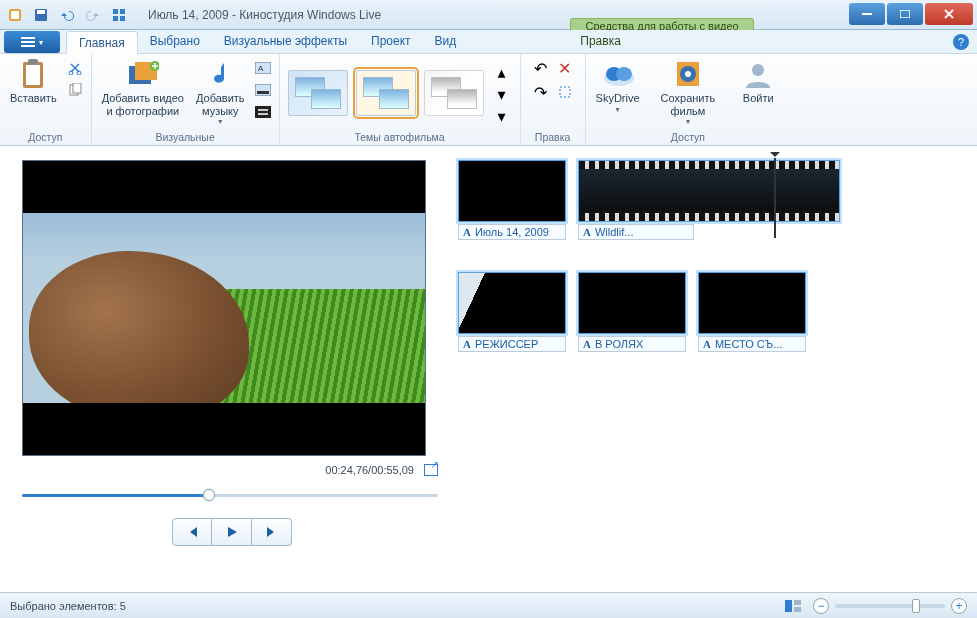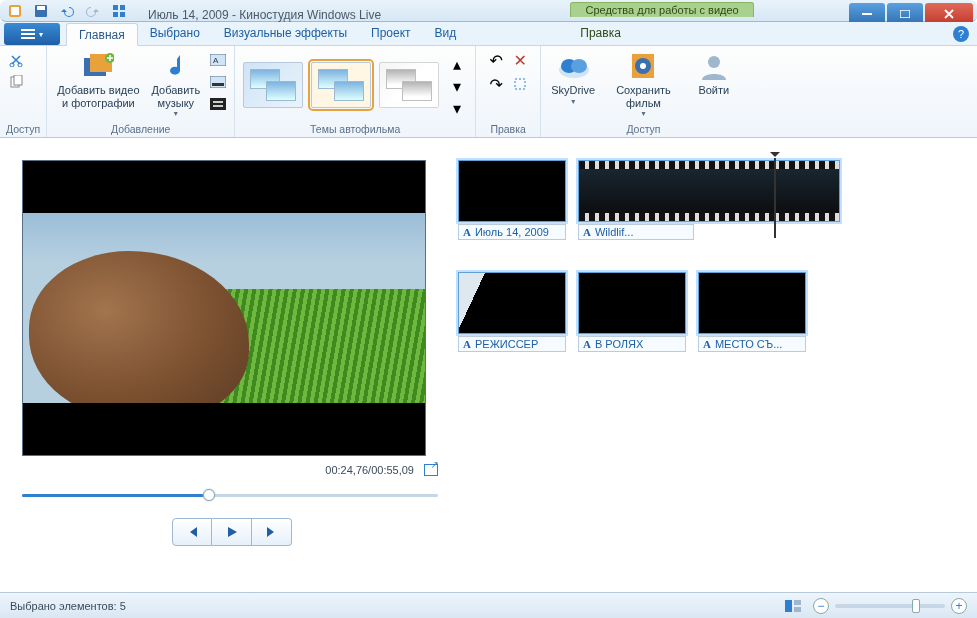--- a/index.html
+++ b/index.html
@@ -1,24 +1,24 @@
 <!DOCTYPE html>
 <html><head>
 <meta charset="utf-8">
 <style>
 * { box-sizing: border-box; margin: 0; padding: 0; font-family: "Segoe UI", Tahoma, sans-serif; }
 body { width: 977px; height: 618px; background: #fff; overflow: hidden; position: relative; }
 
 
-.titlebar { height: 22px; display: flex; align-items: stretch; background: linear-gradient(#e9f3fb,#d7e7f5); border-bottom: 1px solid #9db9d1; border-radius: 6px; }
+.titlebar { height: 30px; display: flex; align-items: stretch; background: linear-gradient(#e9f3fb,#d7e7f5); border-bottom: 1px solid #9db9d1; }
 .qat { display:flex; align-items:center; padding:0 4px; gap:4px; }
 .qat-btn { width:22px; height:22px; display:flex;align-items:center;justify-content:center; border-radius:2px; }
 .title-text { flex:0 0 auto; padding:0 14px; line-height:30px; font-size:12px; color:#4a5a68; }
 .context-tab { margin-left:auto; display:flex; flex-direction:column; align-items:stretch; }
-.context-tab .hdr { font-size:11px; padding:1px 14px; background:#a9d18e; color:#2e4a17; border:1px solid #8ab55e; border-bottom:none; border-radius:3px 3px 0 0; margin-top:2px;}
+.context-tab .hdr { font-size:11px; padding:1px 14px; background:#a9d18e; color:#2e4a17; border:1px solid #8ab55e; border-bottom:none; border-radius:3px 3px 0 0; margin-top:18px;}
 .wincontrols { display:flex; margin-left:auto; }
 .wincontrols .wc { width:36px; height:22px; margin-top:3px; display:flex;align-items:center;justify-content:center; font-size:11px; color:#fff; border-radius:3px; }
 .wc.min{background:linear-gradient(#5aa0e0,#2f6fb1);} .wc.max{background:linear-gradient(#5aa0e0,#2f6fb1);margin:3px 2px 0;} .wc.cls{background:linear-gradient(#e06a5a,#c0392b); width:48px;}
 
 
 .tabrow { height:24px; display:flex; align-items:flex-end; background:linear-gradient(#e9f3fb,#e9f3fb); border-bottom:1px solid #c7d6e4; padding-left:4px; position:relative;}
 .file-btn { width:56px; height:22px; background:linear-gradient(#3a8ad6,#1e5fa6); border-radius:3px; display:flex;align-items:center;justify-content:center; gap:4px; color:#fff; font-size:11px; margin-right:6px;}
 .tab { padding:0 12px; height:23px; line-height:23px; font-size:12px; color:#1e5fa6; cursor:default; }
 .tab.active { background:#fdfdfd; border:1px solid #c7d6e4; border-bottom:1px solid #fdfdfd; border-radius:3px 3px 0 0; color:#2a5a8a; position:relative; top:1px;}
 .tab.ctx { color:#2e4a17; margin-left:88px; padding:0 24px;}
@@ -158,20 +158,30 @@
   <div class="tab">Проект</div>
   <div class="tab">Вид</div>
   <div class="tab ctx">Правка</div>
   <div class="help-ic">?</div>
 </div>
 
 <div class="ribbon">
 
   <div class="group">
     <div class="group-body">
+      <div class="bigbtn">
+        <div class="ic">
+            <svg width="26" height="30">
+              <rect x="3" y="3" width="20" height="26" rx="2" fill="#c08a4a"></rect>
+              <rect x="6" y="6" width="14" height="20" fill="#fff"></rect>
+              <rect x="8" y="0" width="10" height="6" rx="2" fill="#888"></rect>
+            </svg>
+          </div>
+        <span>Вставить</span>
+      </div>
       <div class="smallcol">
         <div class="smbtn">
             <svg width="14" height="14">
               <path d="M3 3l8 8M11 3l-8 8" stroke="#2f7fd1" stroke-width="1.5"></path>
               <circle cx="3" cy="12" r="2" fill="none" stroke="#2f7fd1"></circle>
               <circle cx="11" cy="12" r="2" fill="none" stroke="#2f7fd1"></circle>
             </svg>
           </div>
         <div class="smbtn">
             <svg width="14" height="14">
@@ -223,21 +233,21 @@
           </div>
         <div class="smbtn">
             <svg width="16" height="12">
               <rect width="16" height="12" fill="#222"></rect>
               <rect x="3" y="3" width="10" height="2" fill="#ccc"></rect>
               <rect x="3" y="7" width="10" height="2" fill="#ccc"></rect>
             </svg>
           </div>
       </div>
     </div>
-    <div class="group-label">Добавление</div>
+    <div class="group-label">Визуальные</div>
   </div>
 
   <div class="group" style="min-width:220px">
     <div class="group-body" style="align-items:center;gap:8px;padding:4px 2px">
       <div class="theme-thumb">
           <div class="m1"></div>
           <div class="m2"></div>
         </div>
       <div class="theme-thumb sel">
           <div class="m1"></div>

